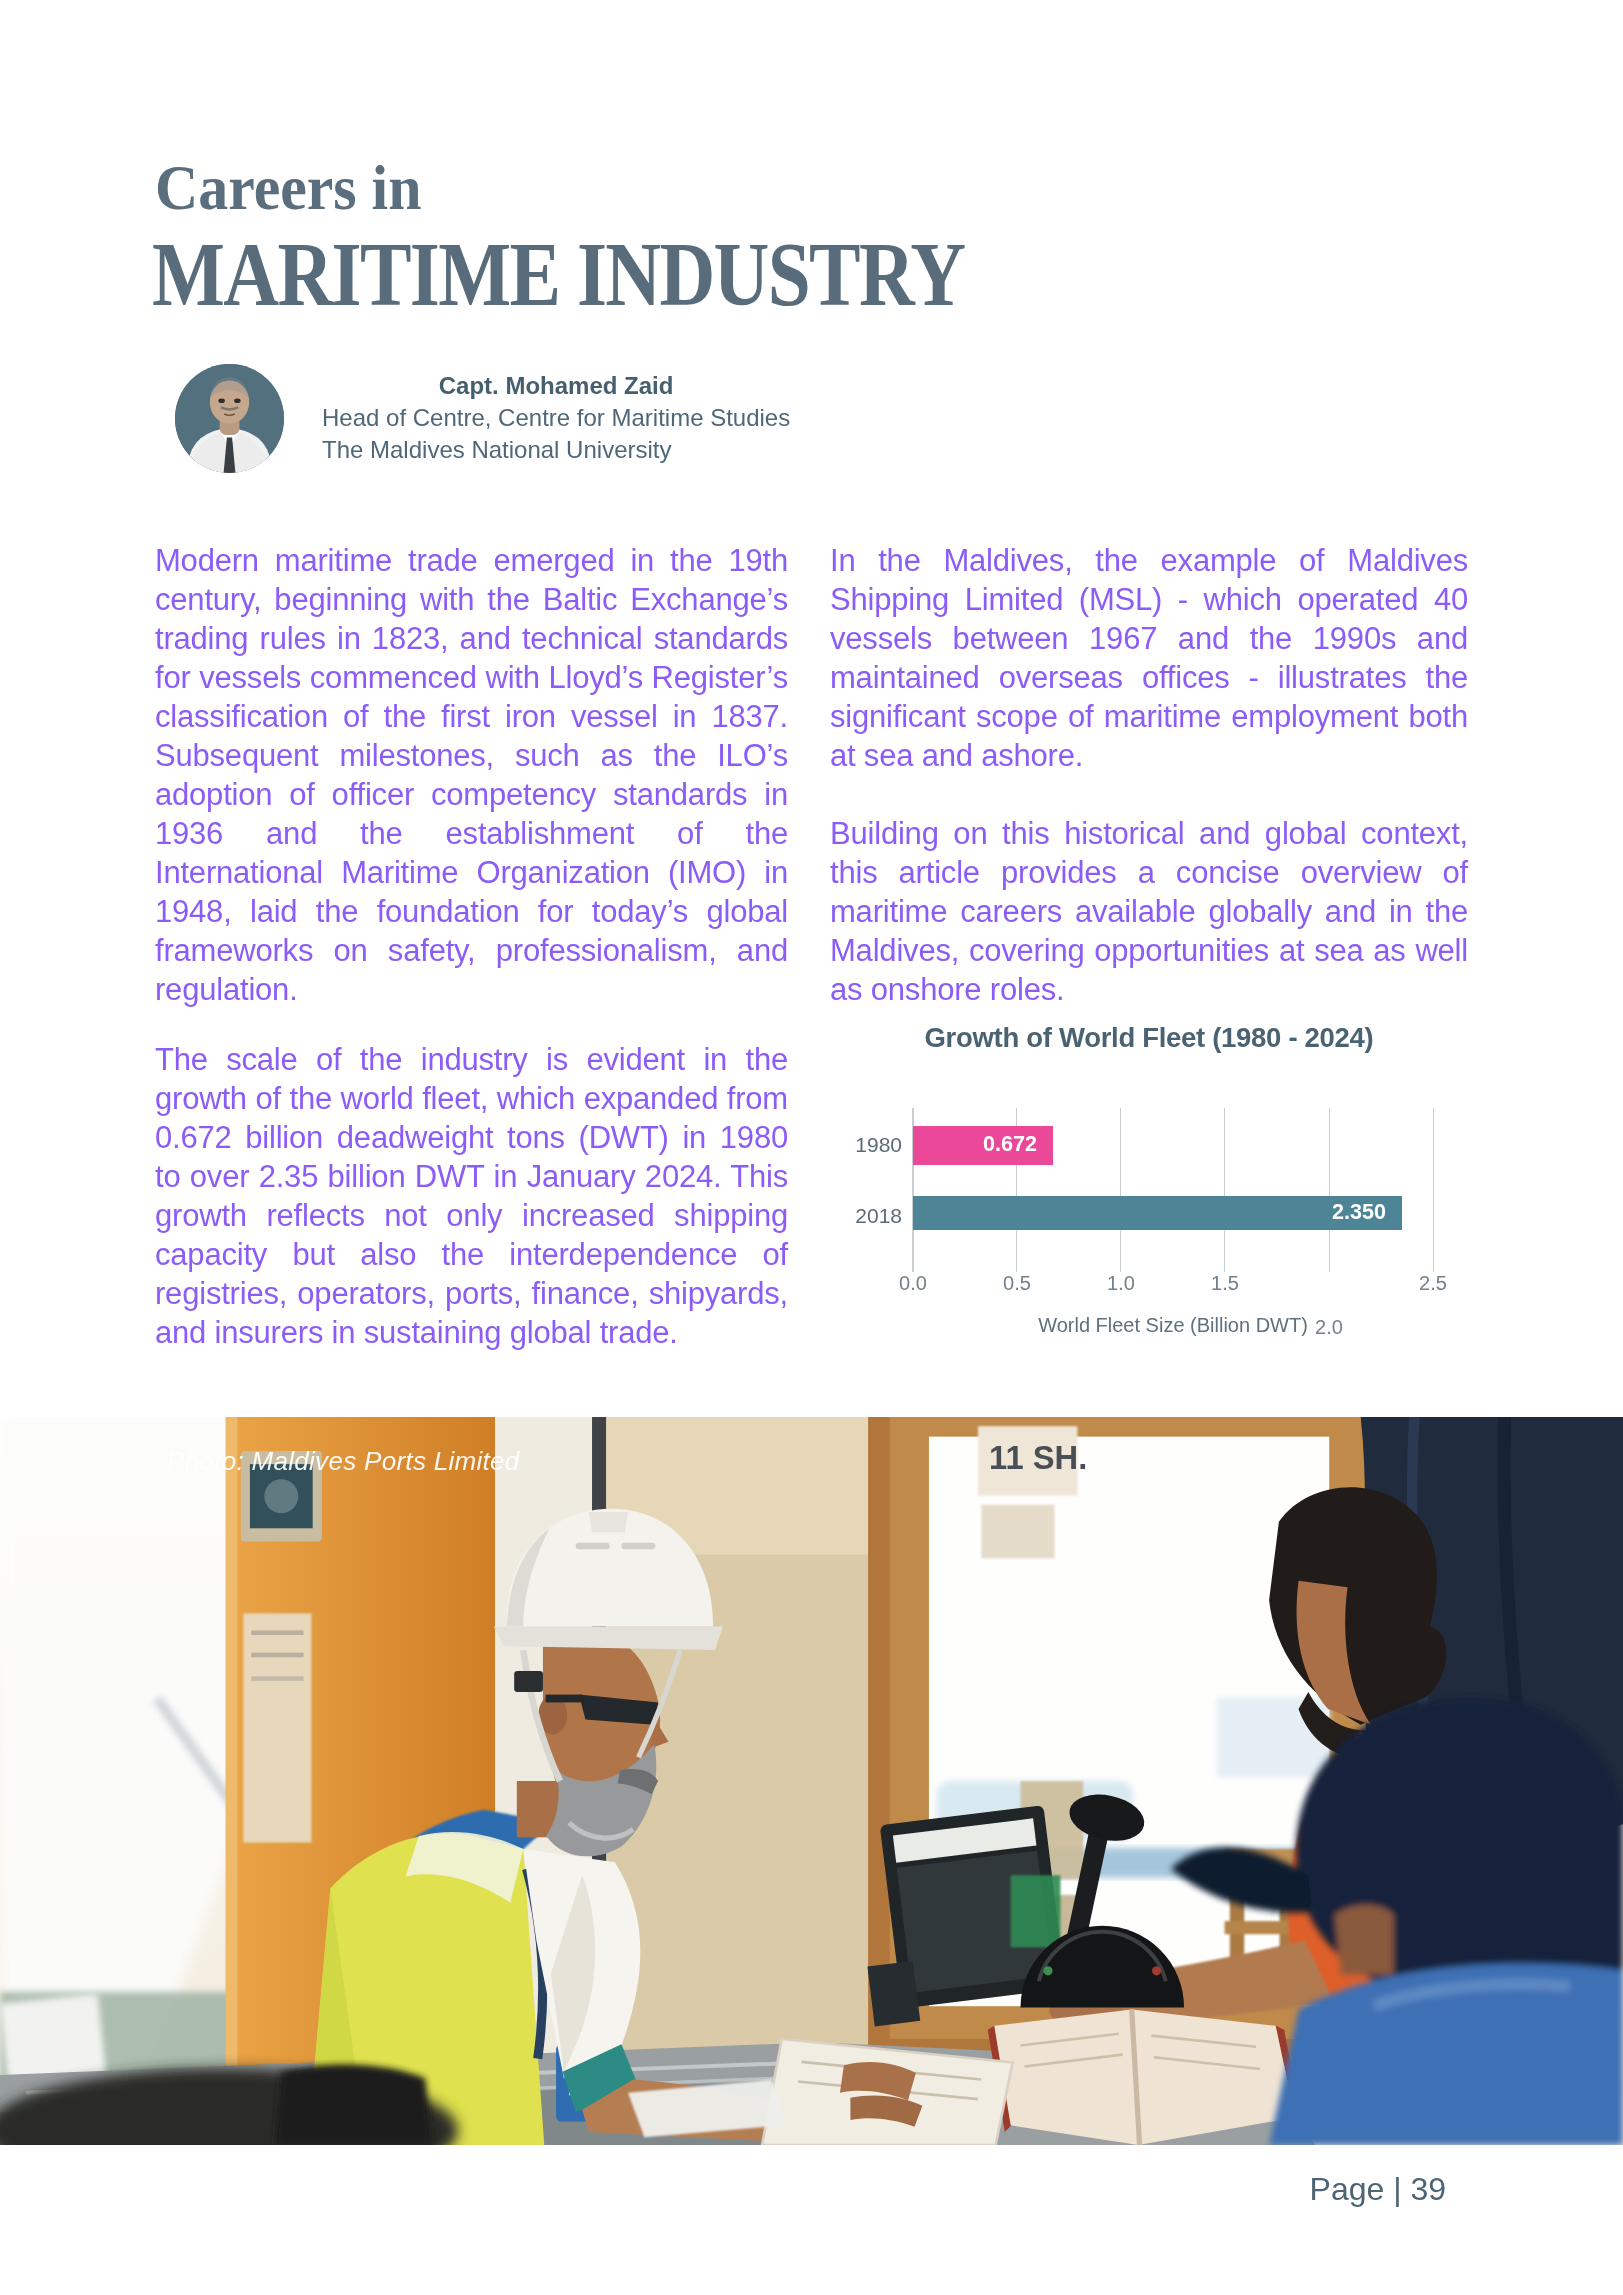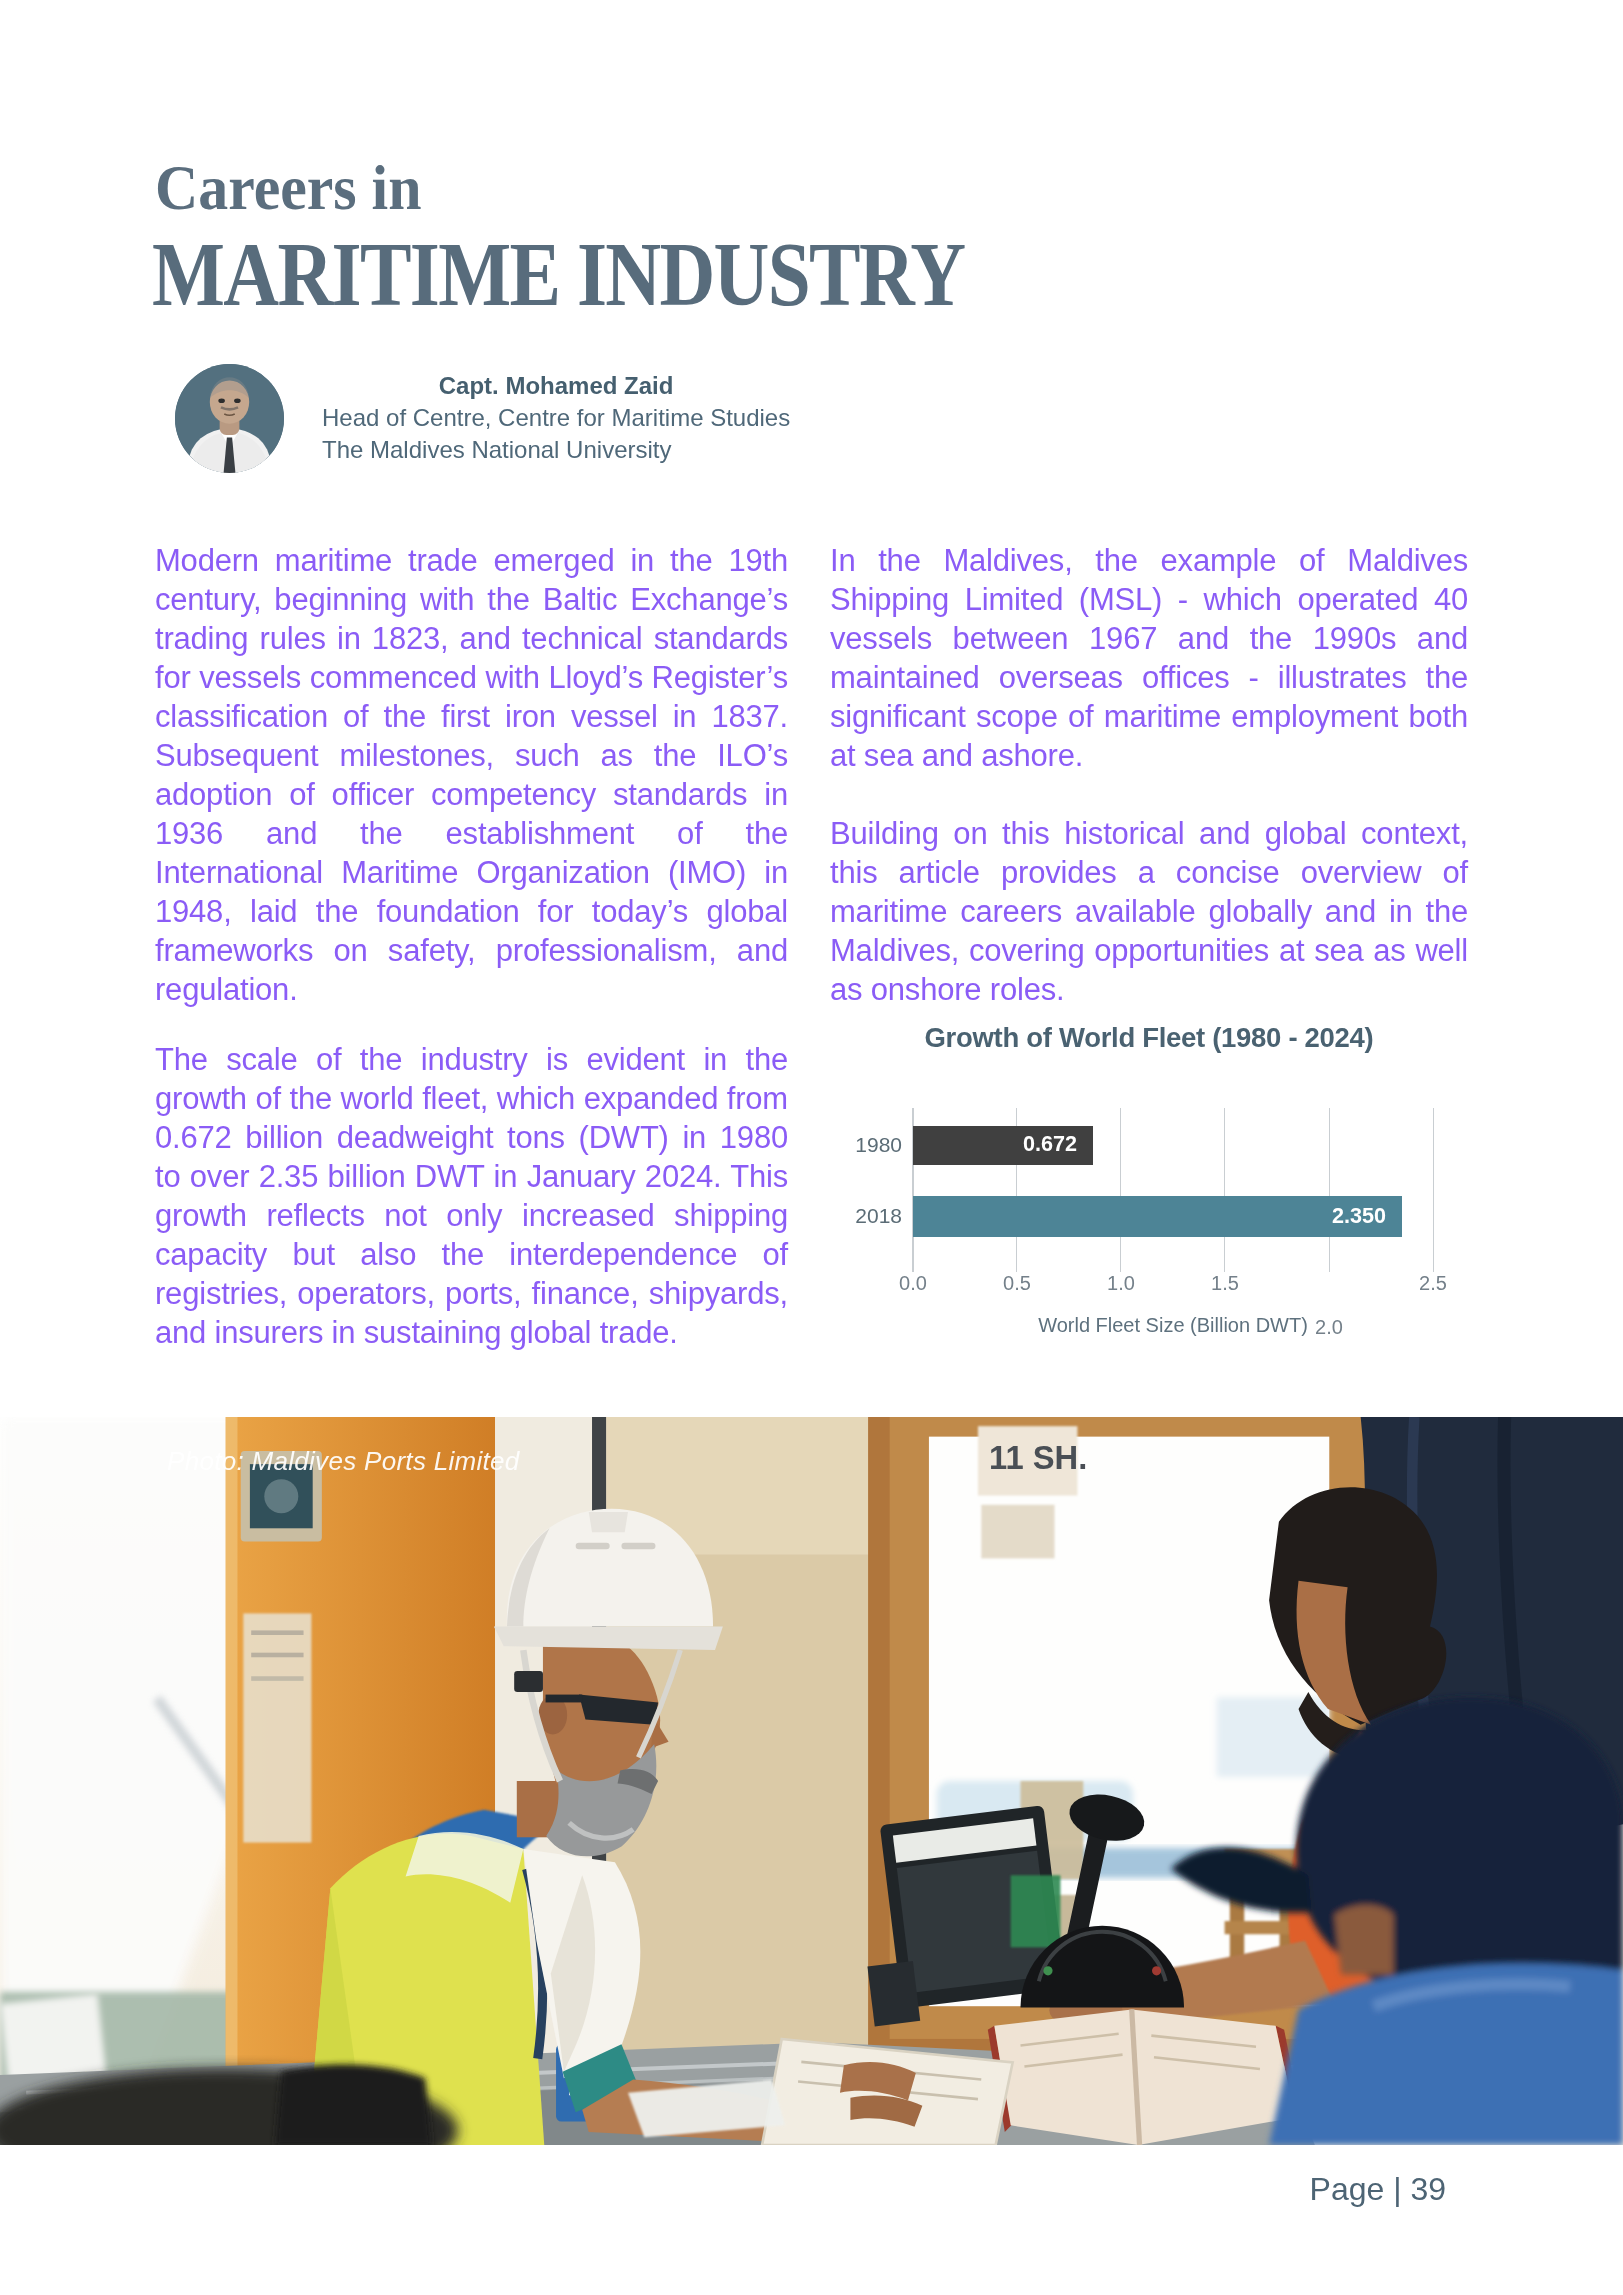--- a/index.html
+++ b/index.html
@@ -95,24 +95,24 @@
 
   <div class="chart">
     <div class="chart-title">Growth of World Fleet (1980 - 2024)</div>
     <div class="plot">
         <div class="gridline" style="left: -0.7px;"></div>
         <div class="gridline" style="left: 103px;"></div>
         <div class="gridline" style="left: 207px;"></div>
         <div class="gridline" style="left: 311px;"></div>
         <div class="gridline" style="left: 416px;"></div>
         <div class="gridline" style="left: 520px;"></div>
-        <div class="bar" style="top: 17.7px; height: 39px; width: 26.88%; background: #404040; padding-left: 40px;">
+        <div class="bar" style="top: 17.7px; height: 39px; width: 26.88%; background: #ec4899;">
           <span class="bar-label">0.672</span>
         </div>
-        <div class="bar" style="top: 88px; height: 41px; width: 94%; background: rgb(77, 132, 150);">
+        <div class="bar" style="top: 88px; height: 34px; width: 94%; background: rgb(77, 132, 150);">
           <span class="bar-label">2.350</span>
         </div>
       </div>
     <div class="xlabel">World Fleet Size (Billion DWT)</div>
   <div class="tick" style="left: 83px;">0.0</div>
       <div class="tick" style="left: 187px;">0.5</div>
       <div class="tick" style="left: 291px;">1.0</div>
       <div class="tick" style="left: 395px;">1.5</div>
       <div class="tick" style="left: 499px; margin-top: 44px;">2.0</div>
       <div class="tick" style="left: 603px;">2.5</div>

